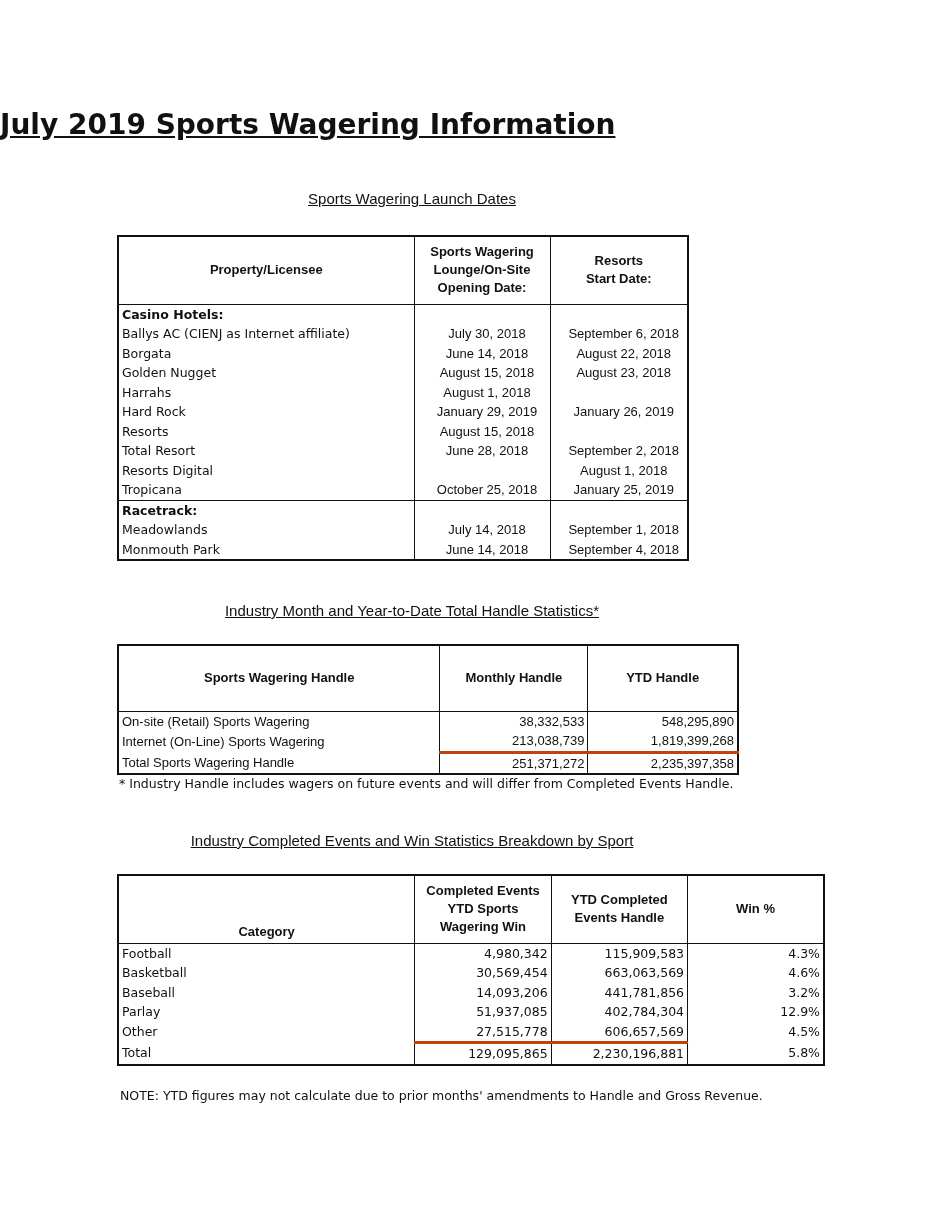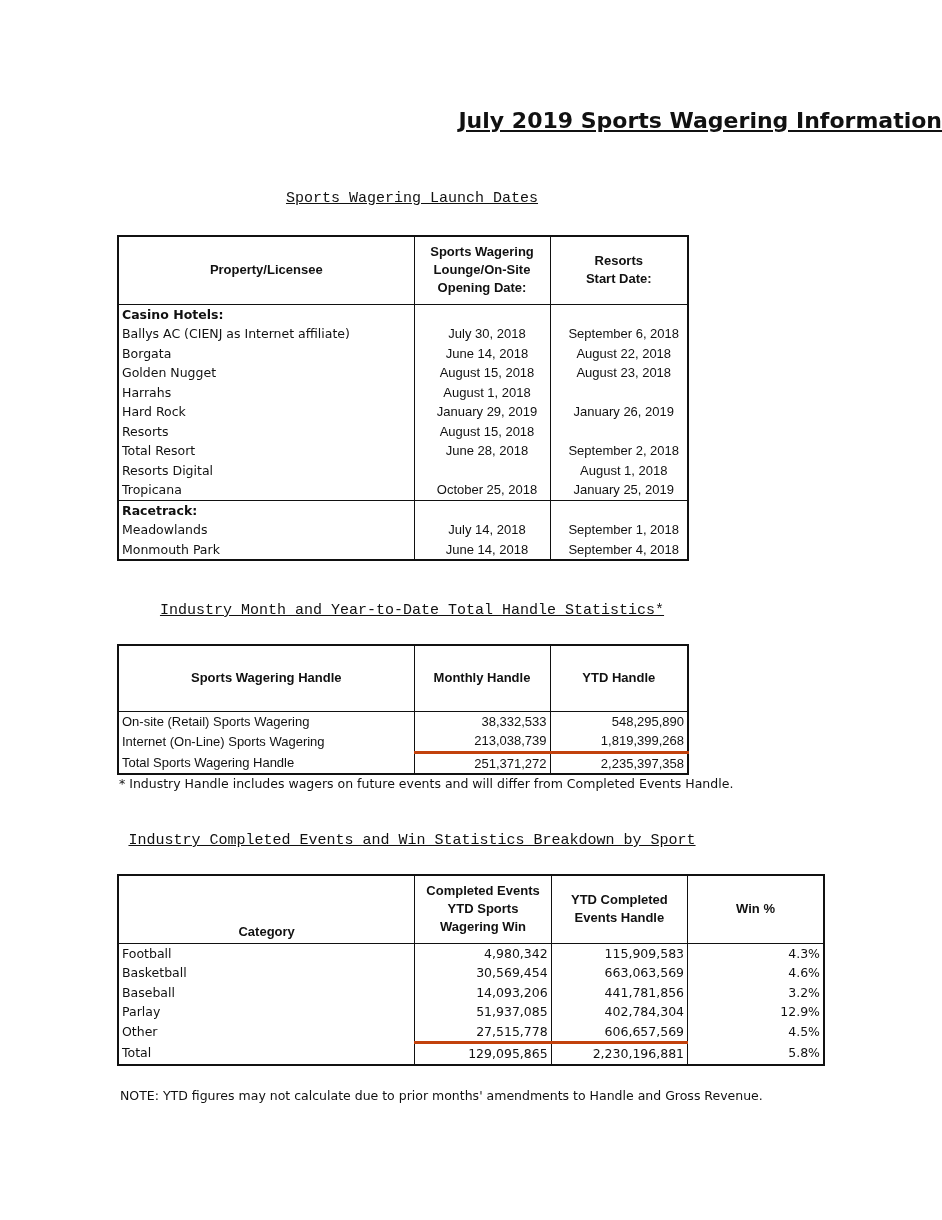--- a/index.html
+++ b/index.html
@@ -1,18 +1,18 @@
 <!DOCTYPE html>
 <html><head>
 <meta charset="utf-8">
 <style>
   html, body { margin:0; padding:0; background:#fff; }
   body { width:942px; height:1220px; position:relative; font-family:"Liberation Sans", sans-serif; color:#111; }
-  .title { position:absolute; top:108px; left:0; width:942px; text-align:right; font-family:"DejaVu Sans", sans-serif; font-weight:bold; font-size:22px; text-decoration:underline; }
-  .subtitle { position:absolute; left:0; width:824px; text-align:center; font-family:Liberation Mono, monospace; font-size:15px; text-decoration:underline; }
+  .title { position:absolute; top:108px; left:0; width:942px; text-align:left; font-family:"DejaVu Sans", sans-serif; font-weight:bold; font-size:28px; text-decoration:underline; }
+  .subtitle { position:absolute; left:0; width:824px; text-align:center; font-family:Liberation Sans, sans-serif; font-size:15px; text-decoration:underline; }
   table { position:absolute; border-collapse:collapse; font-size:13px; }
   table.outer { border:2px solid #111; }
   th { font-weight:bold; font-size:13px; text-align:center; vertical-align:middle; border:1.5px solid #111; padding:2px 4px; line-height:18px; }
   td { padding:0 3px; height:19.5px; line-height:19.5px; white-space:nowrap; }
   td.c { text-align:center;padding-left:13px; }
   td.r { text-align:right; }
   td.vl { border-left:1.5px solid #111; }
   td.cat { font-family:"DejaVu Sans", sans-serif; font-size:12.5px; }
   tr.group-top td { border-top:1.5px solid #111; }
   tr.total td.num { border-top:3px solid #c2410c; }
@@ -108,21 +108,21 @@
       </tr>
     <tr>
         <td class="cat">Monmouth Park</td>
         <td class="c vl">June 14, 2018</td>
         <td class="c vl">September 4, 2018</td>
       </tr>
   </tbody>
 </table>
 
 <div class="subtitle" style="top:602px;">Industry Month and Year-to-Date Total Handle Statistics*</div>
-<table class="outer" style="top:644px; left:117px; width:572px;">
+<table class="outer" style="top:644px; left:117px; width:622px;">
   <colgroup>
       <col style="width:296px">
       <col style="width:136px">
       <col style="width:138px">
     </colgroup>
   <thead>
     <tr style="height:66px;">
       <th>Sports Wagering Handle</th>
       <th>Monthly Handle</th>
       <th>YTD Handle</th>

